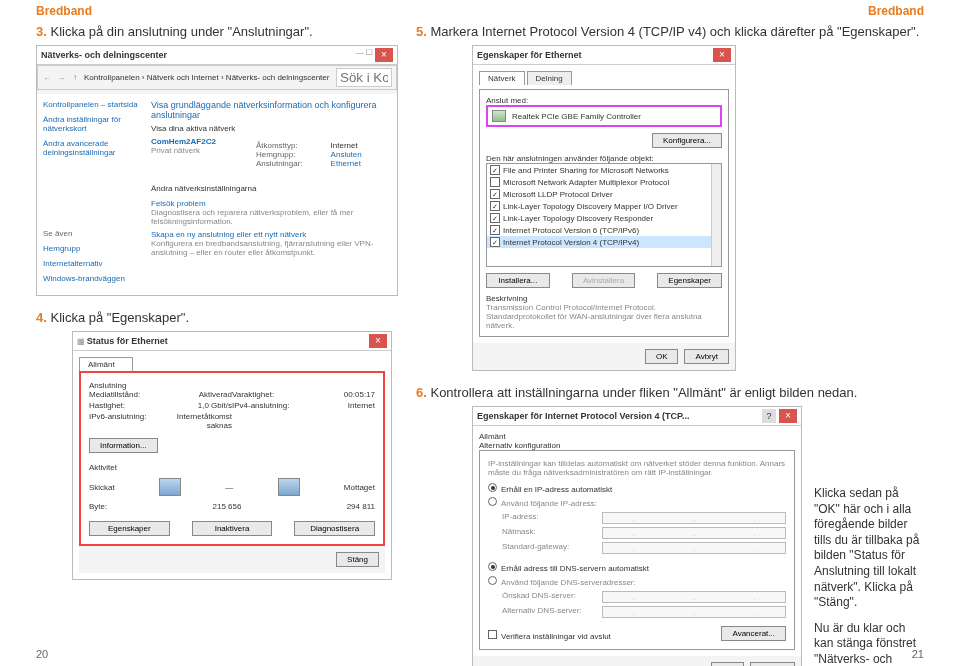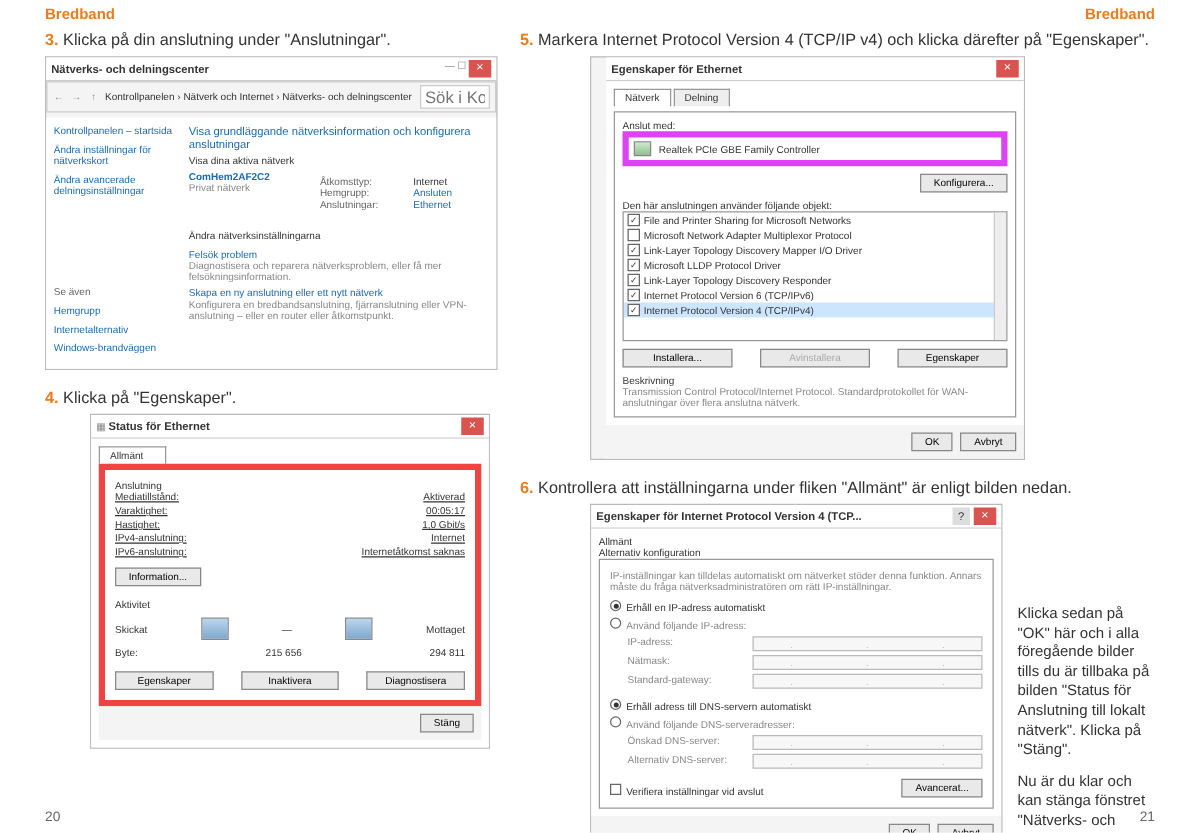--- a/index.html
+++ b/index.html
@@ -35,45 +35,45 @@
   .leftnav { width:100px; font-size:8px; color:#1a6bb5; }
   .leftnav div { margin-bottom:6px; }
   .mainpane { flex:1; font-size:8px; }
   .mainpane .h { color:#1a6bb5; font-size:9px; margin-bottom:4px; }
   .netstatus { display:flex; gap:28px; margin:4px 0 8px 0;}
   .netstatus .k { color:#666; }
   .netstatus .v { color:#1a6bb5; }
   .linkish { color:#1a6bb5; }
 
   
-  .eprops { width: 348px; padding-left: 12px; }
+  .eprops { width: 264px; }
   .eprops .tabrow { display:flex; gap:2px; font-size:8px; margin-bottom:4px;}
   .eprops .tab { border:1px solid #999; border-bottom:none; padding:2px 8px; background:#eee;}
   .eprops .tab.active { background:#fff;}
   .eprops .panel { border:1px solid #999; padding:6px; background:#fff;}
-  .adapterbox { border:5px solid #d946ef; padding:3px 4px; display:flex; align-items:center; gap:6px; margin-bottom:6px;}
+  .adapterbox { border:2px solid #d946ef; padding:3px 4px; display:flex; align-items:center; gap:6px; margin-bottom:6px;}
   .adapterbox .nic-icon{ width:14px; height:12px; border:1px solid #888; background:linear-gradient(#cfe8cf,#8fbf8f); }
   .cfgbtn-row { text-align:right; margin-bottom:6px;}
   .btn { border:1px solid #888; background:#e9e9e9; padding:2px 10px; font-size:8px; cursor:pointer; }
   .itemlist { border:1px solid #999; height:104px; overflow:hidden; position:relative; font-size:8px;}
   .itemlist .row { display:flex; align-items:center; gap:3px; padding:1px 3px;}
   .itemlist .row.sel { background:#cde6ff;}
   .itemlist .cb { width:10px; height:10px; border:1px solid #666; background:#fff; text-align:center; font-size:7px; line-height:9px;}
   .itemlist .scrollbar { position:absolute; right:0; top:0; bottom:0; width:10px; background:#eee; border-left:1px solid #ccc;}
   .actionrow { display:flex; gap:22px; margin-top:6px;}
   .actionrow .btn { flex:1; text-align:center;}
   .actionrow .btn.disabled { color:#aaa; }
   .desc { margin-top:6px; font-size:8px; }
   .okrow { display:flex; justify-content:flex-end; gap:6px; padding:6px; background:#f4f4f4;}
 
   
   .statuswin { width: 320px; }
   .statuswin .tab { border:1px solid #999; border-bottom:none; padding:2px 8px; background:#fff; width:54px;}
-  .statuswin .panel { border:5px solid #ef4444; padding:8px; background:#fff;}
-  .statgrid { display:grid; grid-template-columns: 1fr 1fr; font-size:8px; row-gap:2px; margin-bottom:8px;text-decoration:underline;}
+  .statuswin .panel { border:2px solid #ef4444; padding:8px; background:#fff;}
+  .statgrid { display:grid; grid-template-columns: 1fr 1fr 1fr 1fr; font-size:8px; row-gap:2px; margin-bottom:8px;}
   .statgrid .v { text-align:right;}
   .activityrow { display:flex; justify-content:space-between; align-items:center; font-size:8px; margin:6px 0;}
   .mon { width:22px; height:18px; border:1px solid #888; background:linear-gradient(#bcd6ee,#7fa7cf); margin:0 8px;}
   .bytes { display:flex; justify-content:space-between; font-size:8px; margin-top:4px;}
 
   
   .iprops { width:330px;}
   .iprops .tab.active { background:#fff;}
   .iprops .panel { border:1px solid #999; padding:8px; background:#fff; font-size:8px;}
   .radio { width:9px; height:9px; border:1px solid #666; border-radius:50%; display:inline-block; margin-right:4px; position:relative;}
@@ -249,25 +249,25 @@
             <div class="row">
                 <span class="cb">✓</span>
                 <span>File and Printer Sharing for Microsoft Networks</span>
               </div>
             <div class="row">
                 <span class="cb"></span>
                 <span>Microsoft Network Adapter Multiplexor Protocol</span>
               </div>
             <div class="row">
                 <span class="cb">✓</span>
+                <span>Microsoft LLDP Protocol Driver</span>
+              </div>
+            <div class="row">
+                <span class="cb">✓</span>
                 <span>Link-Layer Topology Discovery Mapper I/O Driver</span>
-              </div>
-            <div class="row">
-                <span class="cb">✓</span>
-                <span>Microsoft LLDP Protocol Driver</span>
               </div>
             <div class="row">
                 <span class="cb">✓</span>
                 <span>Link-Layer Topology Discovery Responder</span>
               </div>
             <div class="row">
                 <span class="cb">✓</span>
                 <span>Internet Protocol Version 6 (TCP/IPv6)</span>
               </div>
             <div class="row sel">

